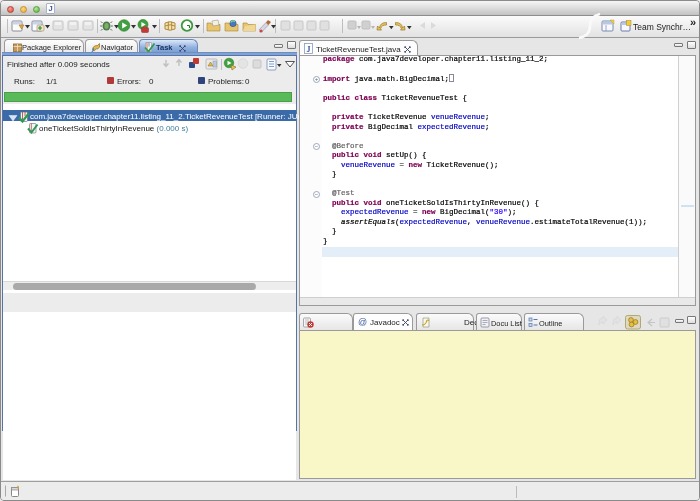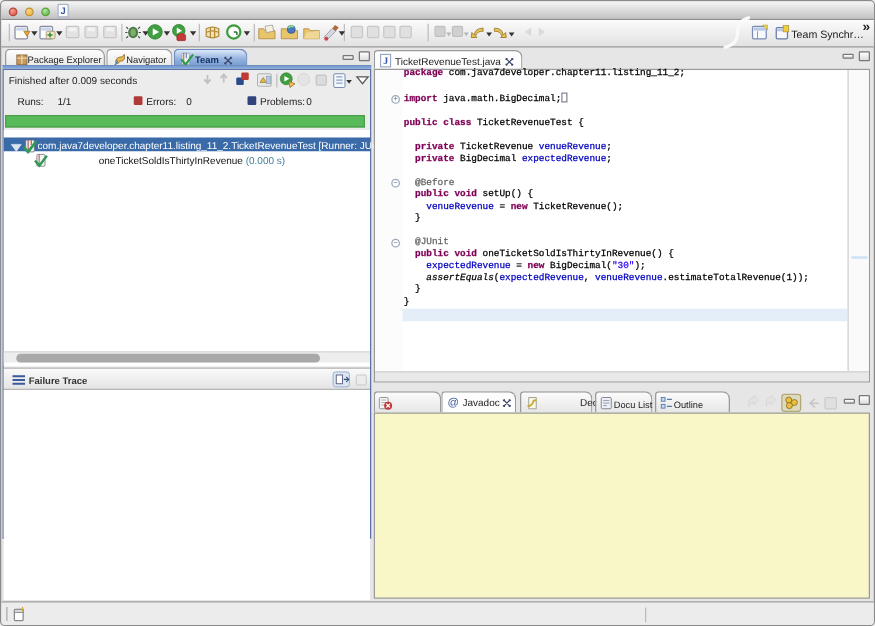--- a/index.html
+++ b/index.html
@@ -247,21 +247,21 @@
           </svg>
         </div>
       <div class="tab" style="left:83px; width:53px;">
           <span class="txt" style="left:15px;">Navigator</span>
         <svg width="10" height="10" style="left:5px;top:2.5px;">
             <path d="M1.5 7 Q1.5 2.5 6.5 2.5 L8.5 0.5 L8.5 4 L7 5.8 Q4.5 5 3.5 7.8 Z" fill="#e8b84a" stroke="#8a6a2a" stroke-width="0.7"></path>
             <path d="M0.8 9 Q3.5 7 2.5 5" stroke="#4a8ab0" stroke-width="1.1" fill="none"></path>
           </svg>
         </div>
       <div class="tab" id="tab-junit" style="left:137px; width:59px;">
-          <span class="txt" style="left:16px; color:#14305c; font-weight:bold;">Team</span>
+          <span class="txt" style="left:16px; color:#14305c; font-weight:bold;">Task</span>
         <svg width="11" height="12" style="left:4px;top:2px;">
             <rect x="1.5" y="0.5" width="6" height="9" rx="0.5" fill="#f0f4f0" stroke="#999" stroke-width="0.6"></rect>
             <path d="M3 0.5 v9" stroke="#c05050" stroke-width="0.8"></path>
             <path d="M5 0.5 v4" stroke="#5070b0" stroke-width="0.8"></path>
             <path d="M1 5.5 L4.5 9.5 L10.5 1.5" stroke="#2f9a50" stroke-width="1.8" fill="none"></path>
           </svg>
         <svg width="7" height="7" style="left:39px;top:4.5px;">
             <path d="M0.8 0.8 L6.2 6.2 M6.2 0.8 L0.8 6.2 M0.8 0.8 L2 0.8 M0.8 0.8 L0.8 2 M6.2 0.8 L5 0.8 M6.2 0.8 L6.2 2 M0.8 6.2 L2 6.2 M0.8 6.2 L0.8 5 M6.2 6.2 L5 6.2 M6.2 6.2 L6.2 5" stroke="#3a4568" stroke-width="0.9"></path>
           </svg>
         </div>
@@ -319,37 +319,25 @@
           <rect x="2.5" y="1" width="7" height="9.5" rx="1" fill="#eef4ee" stroke="#667" stroke-width="0.6"></rect>
           <path d="M4.5 1 v9.5 M7 1 v4" stroke="#b05050" stroke-width="0.9"></path>
           <path d="M1 6.5 L4.5 10.5 L11 2" stroke="#2f9a55" stroke-width="2.2" fill="none"></path>
         </svg>
         <div class="trow" style="left:27px; top:8px; color:#fff;">com.java7developer.chapter11.listing_11_2.TicketRevenueTest [Runner: JUni</div>
         <svg width="11" height="11" style="left:24px;top:19px;">
           <rect x="2.5" y="0.5" width="6.5" height="9.5" rx="1" fill="#f2f6f2" stroke="#667" stroke-width="0.6"></rect>
           <path d="M4.3 0.5 v9.5" stroke="#b05050" stroke-width="0.8"></path>
           <path d="M1 5.5 L4.5 9.5 L10.5 1.5" stroke="#2f9a55" stroke-width="2" fill="none"></path>
         </svg>
-        <div class="trow" style="left:36px; top:20px; color:#111;margin-left:40px;">oneTicketSoldIsThirtyInRevenue <span style="color:#417d9b;">(0.000 s)</span></div>
+        <div class="trow" style="left:36px; top:20px; color:#111;">oneTicketSoldIsThirtyInRevenue <span style="color:#417d9b;">(0.000 s)</span></div>
       </div>
       <div id="hscroll">
           <div id="hthumb"></div>
         </div>
-      <div id="ft-header">
-          <span style="position:absolute; left:20px; top:4.5px; font-weight:bold; font-size:7.6px; color:#333;">Failure Trace</span>
-        <svg width="12" height="10" style="left:6px;top:4px;">
-            <path d="M1 2 h10 M1 5 h10 M1 8 h10" stroke="#3a5a9a" stroke-width="1.6"></path>
-          </svg>
-        <svg width="30" height="13" style="left:263px;top:2px;">
-          <rect x="0.5" y="0.5" width="13" height="12" rx="2" fill="#dce6f2" stroke="#9ab0cc" stroke-width="0.8"></rect>
-          <rect x="3" y="3" width="5" height="7" fill="#fff" stroke="#557" stroke-width="0.7"></rect>
-          <path d="M9 6.5 h4 M11 4.5 l2 2 l-2 2" stroke="#357" stroke-width="0.9" fill="none"></path>
-          <rect x="19" y="3" width="8" height="8" rx="1" fill="#ececec" stroke="#c8c8c8" stroke-width="0.8"></rect>
-        </svg>
-      </div>
       <div id="ft-body"></div>
     </div>
   </div>
 
   <div id="epanel" class="abs">
     <div id="etabrow">
       <div id="etab">
           <span style="position:absolute; left:16px; top:3.5px;">TicketRevenueTest.java</span>
         <svg width="10" height="12" style="left:4px;top:2px;">
             <rect x="0.5" y="0.5" width="8" height="10" fill="#fff" stroke="#8899bb" stroke-width="0.8"></rect>
@@ -373,21 +361,21 @@
 <span class="kw">public</span> <span class="kw">class</span> TicketRevenueTest {
 
   <span class="kw">private</span> TicketRevenue <span class="fld">venueRevenue</span>;
   <span class="kw">private</span> BigDecimal <span class="fld">expectedRevenue</span>;
 
   <span class="ann">@Before</span>
   <span class="kw">public</span> <span class="kw">void</span> setUp() {
     <span class="fld">venueRevenue</span> = <span class="kw">new</span> TicketRevenue();
   }
 
-  <span class="ann">@JUnit</span>
+  <span class="ann">@Test</span>
   <span class="kw">public</span> <span class="kw">void</span> oneTicketSoldIsThirtyInRevenue() {
     <span class="fld">expectedRevenue</span> = <span class="kw">new</span> BigDecimal(<span class="str">"30"</span>);
     <span class="it">assertEquals</span>(<span class="fld">expectedRevenue</span>, <span class="fld">venueRevenue</span>.estimateTotalRevenue(1));
   }
 }</div>
       <div class="fold" style="top:20px;">+</div>
       <div class="fold" style="top:87px;">−</div>
       <div class="fold" style="top:135px;">−</div>
       <div id="ehscroll"></div>
     </div>

